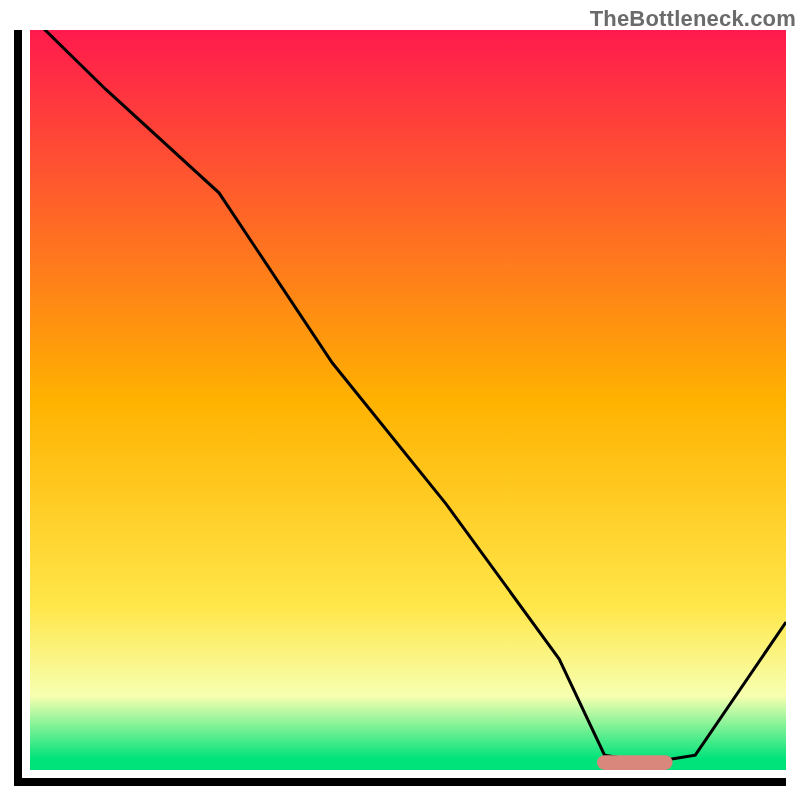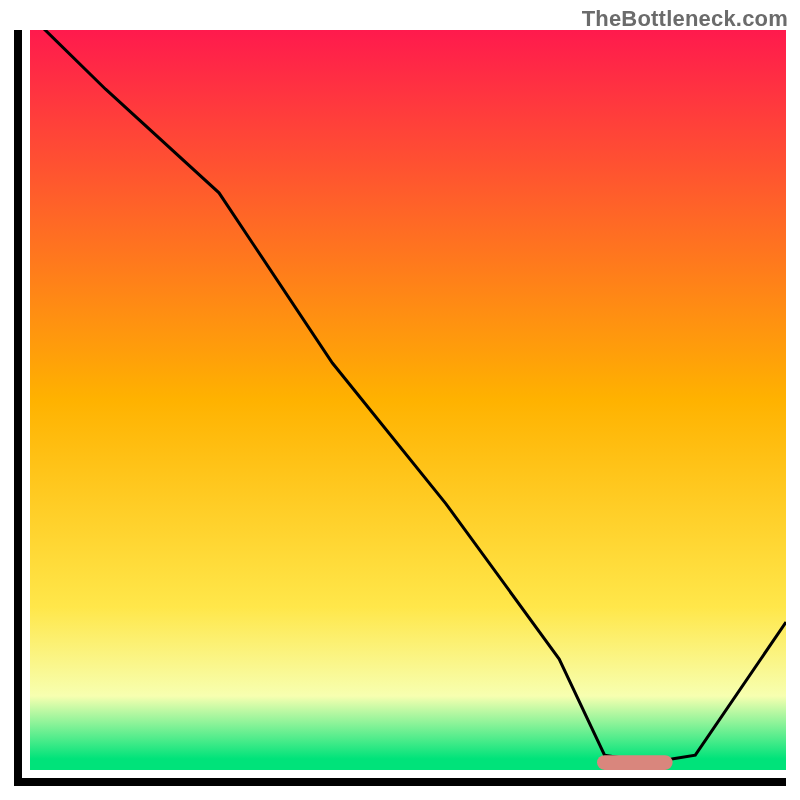--- a/index.html
+++ b/index.html
@@ -12,21 +12,21 @@
     overflow: hidden;
   }
   .container {
     position: relative;
     width: 800px;
     height: 800px;
   }
   .watermark {
     position: absolute;
     top: 6px;
-    right: 12px;
+    right: 4px;
     font-size: 22px;
     font-weight: 600;
     color: #6b6b6b;
     letter-spacing: 0.2px;
     user-select: none;
   }
   
   .axes {
     position: absolute;
     left: 14px;

